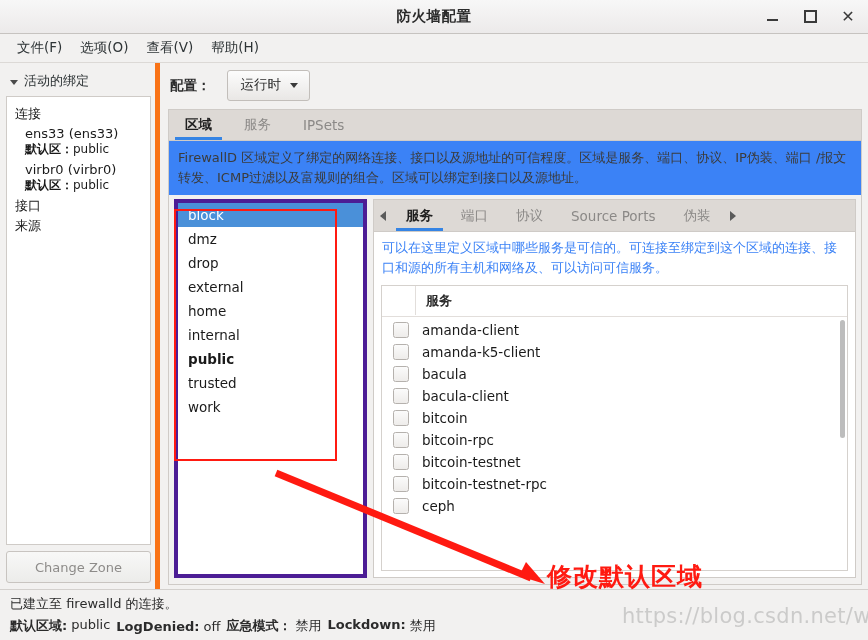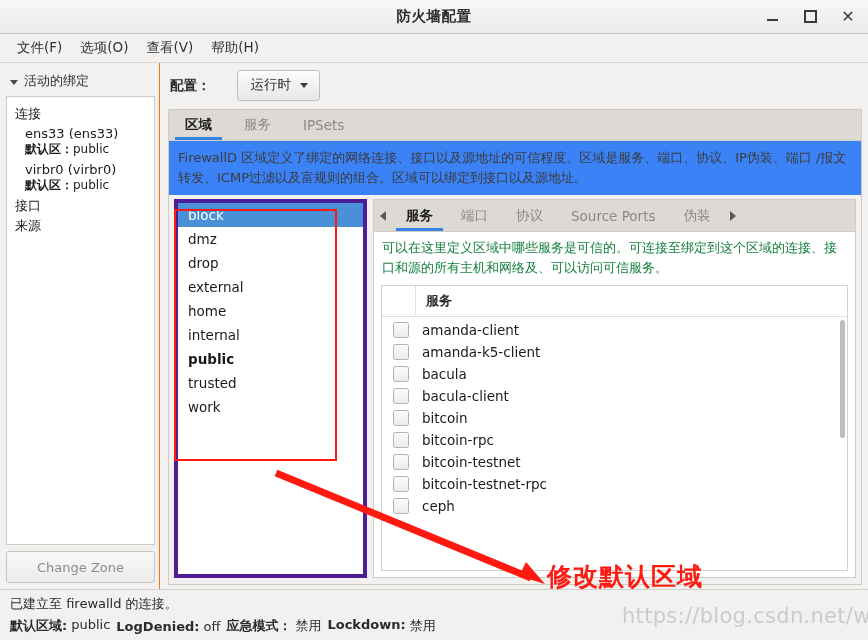--- a/index.html
+++ b/index.html
@@ -74,21 +74,21 @@
   }
 
   
   .left-pane {
     width: 160px;
     flex: none;
     display: flex; flex-direction: column;
     padding: 6px 4px 4px 6px;
     box-sizing: border-box;
     background: #f2f1f0;
-    border-right: 1px solid #f97316;
+    border-right: 5px solid #f97316;
   }
   .expander {
     display: flex; align-items: center; gap: 6px;
     font-size: 13px; color: #2e3436;
     padding: 3px 2px 6px 4px;
     cursor: pointer;
   }
   .chev-down {
     width: 0; height: 0;
     border-left: 4.5px solid transparent;
@@ -133,21 +133,21 @@
 
   
   .right-pane {
     flex: 1;
     display: flex; flex-direction: column;
     min-width: 0;
     padding: 6px 6px 4px 8px;
     box-sizing: border-box;
   }
   .config-row {
-    display: flex; align-items: center; gap: 26px;
+    display: flex; align-items: center; gap: 16px;
     padding: 1px 0 8px 2px;
     flex: none;
   }
   .config-label { font-size: 13.5px; font-weight: bold; color:#2b2b2b; }
   .combo {
     border: 1px solid #c2beba;
     border-radius: 3px;
     background: linear-gradient(to bottom,#fcfcfc,#e9e7e5);
     padding: 5px 11px 6px 13px;
     font-size: 13.5px;
@@ -266,21 +266,21 @@
   .inner-tab.active { color:#1f1f1f; font-weight: bold; }
   .inner-tab.active::after {
     content:""; position:absolute; left:4px; right:4px; bottom:0; height:3px; background:#3584e4;
   }
   .inner-page {
     flex:1; border:1px solid #cfcbc7; background:#ffffff;
     display:flex; flex-direction:column; min-height:0;
     padding: 0 0 6px 0;
   }
   .inner-desc {
-    font-size: 13px; color:#15803d; line-height:1.55;
+    font-size: 13px; color:#3b82f6; line-height:1.55;
     padding: 6px 8px 6px 8px; flex:none;
   }
   .services-frame {
     flex:1; margin: 0 7px 0 7px;
     border:1px solid #d5d1cd;
     background:#ffffff;
     display:flex; flex-direction:column;
     min-height:0; position:relative; overflow:hidden;
   }
   .svc-header {

